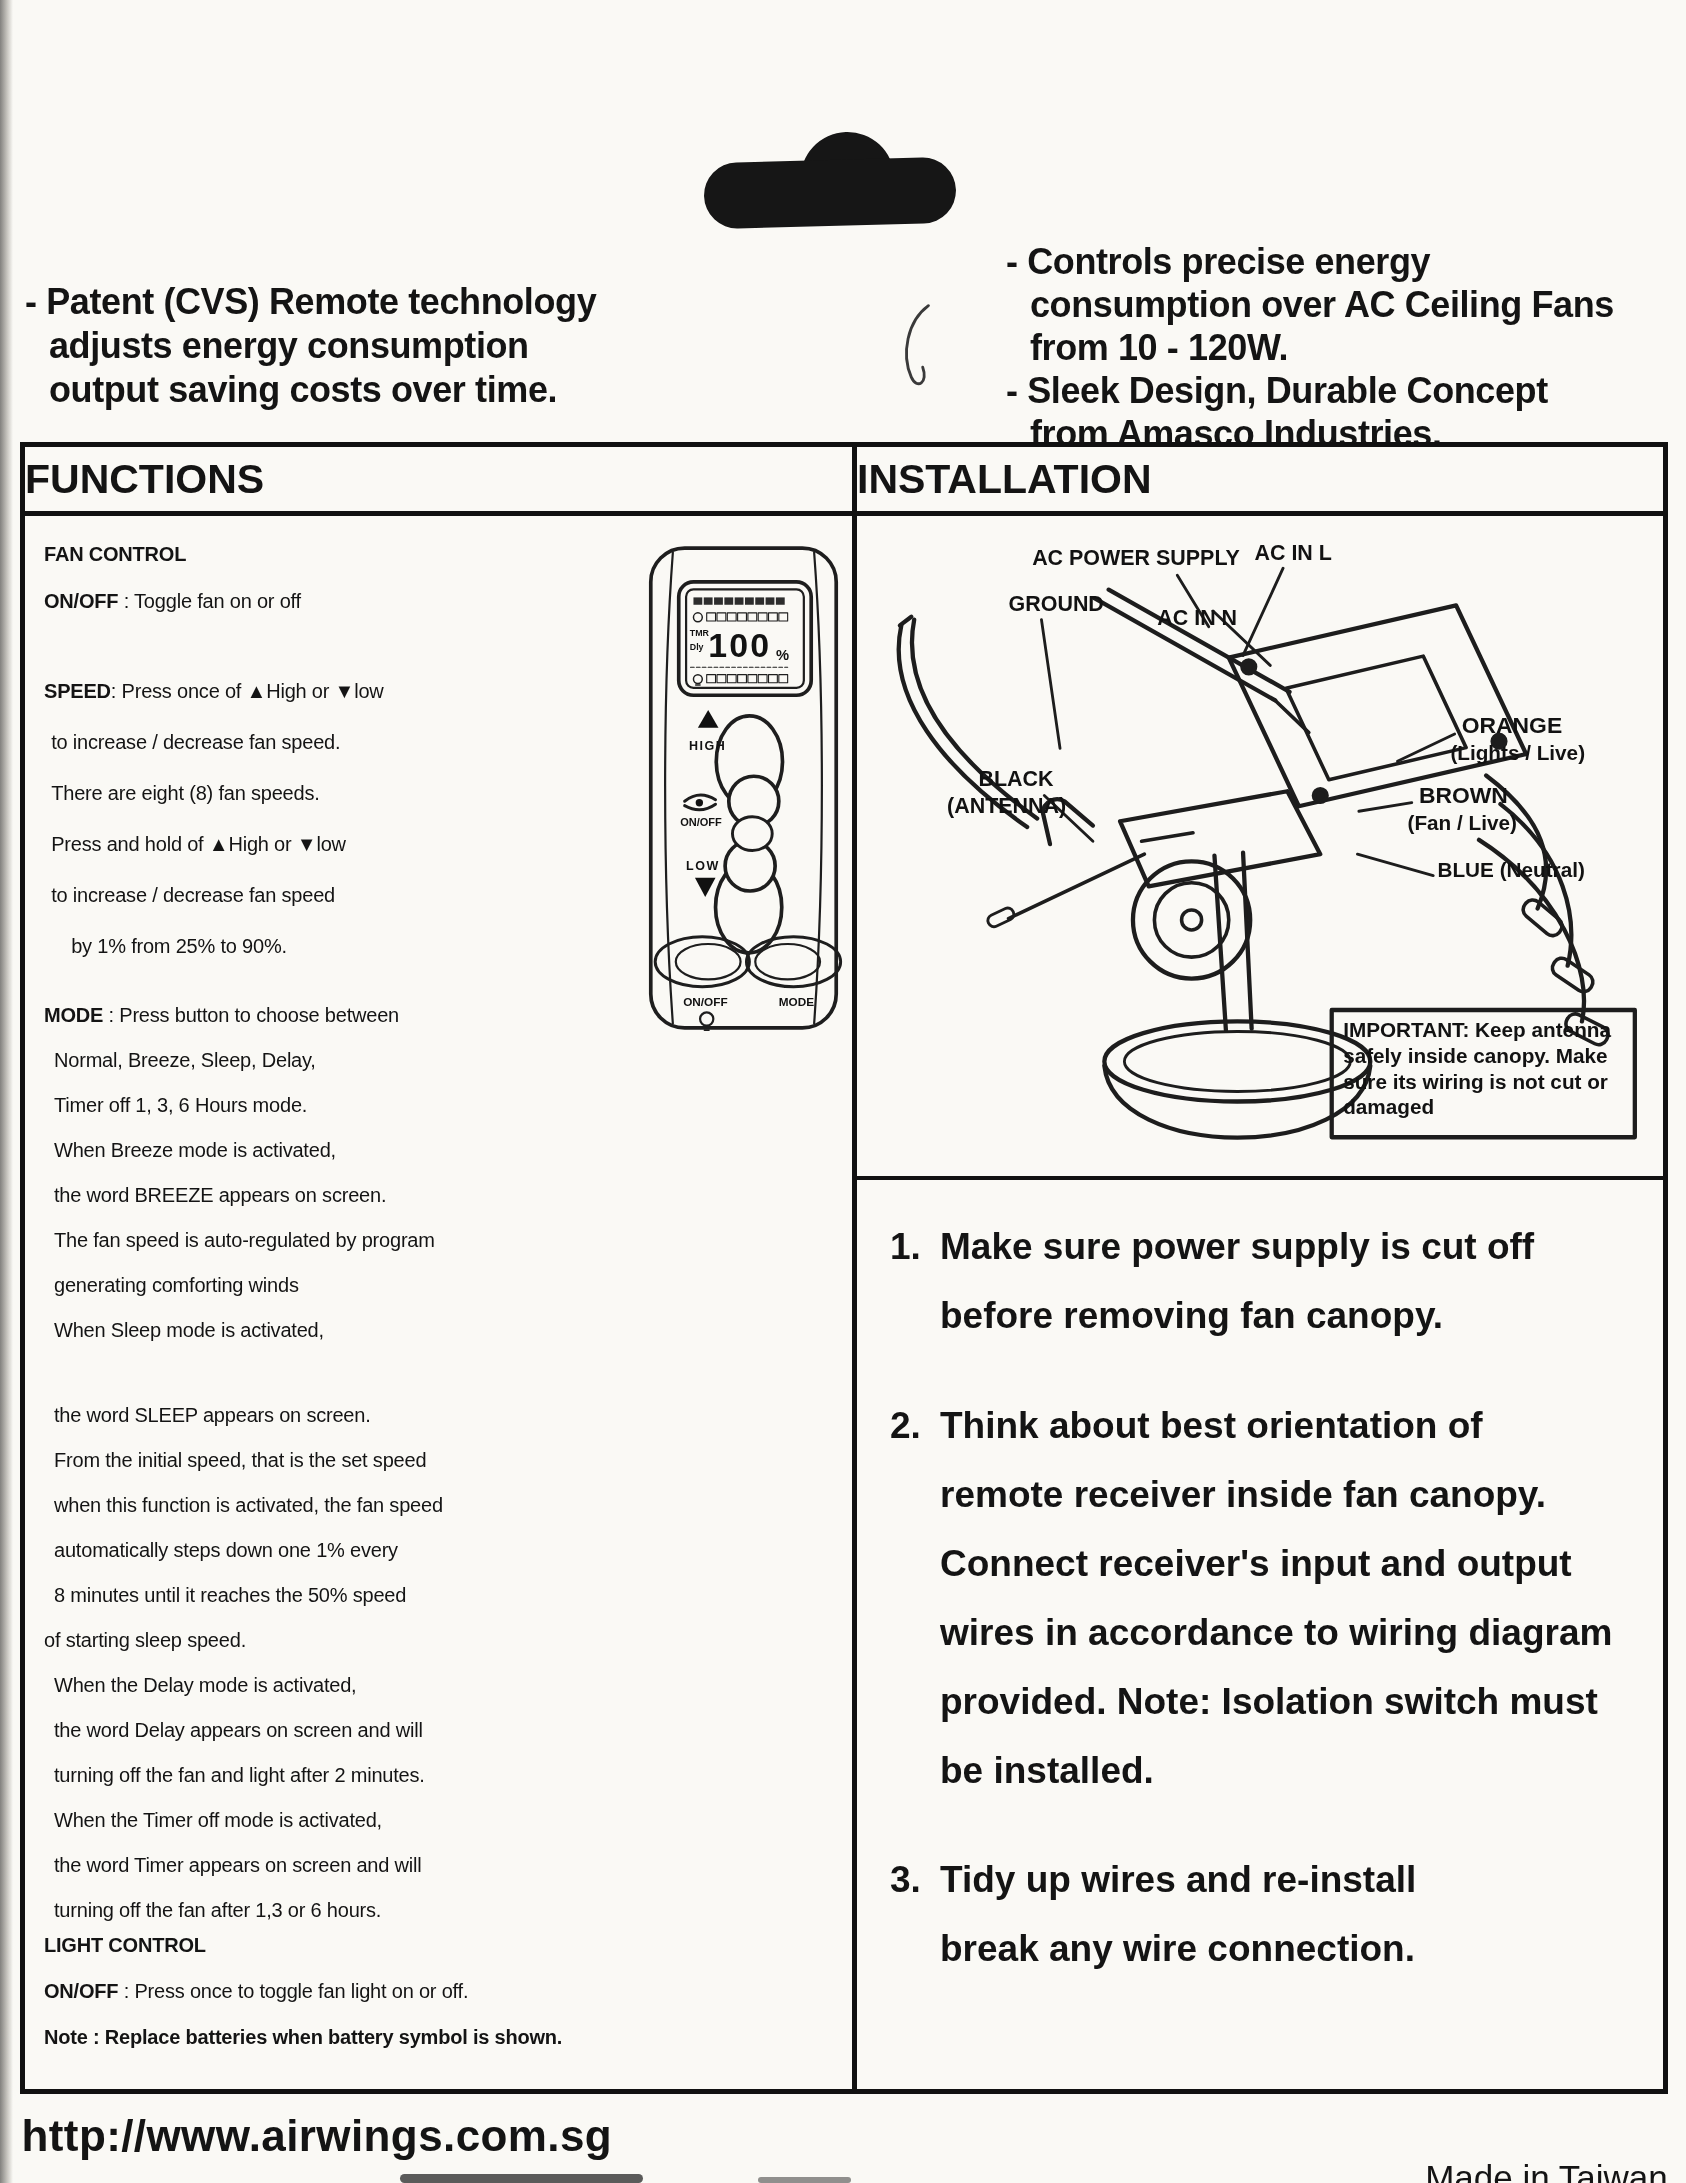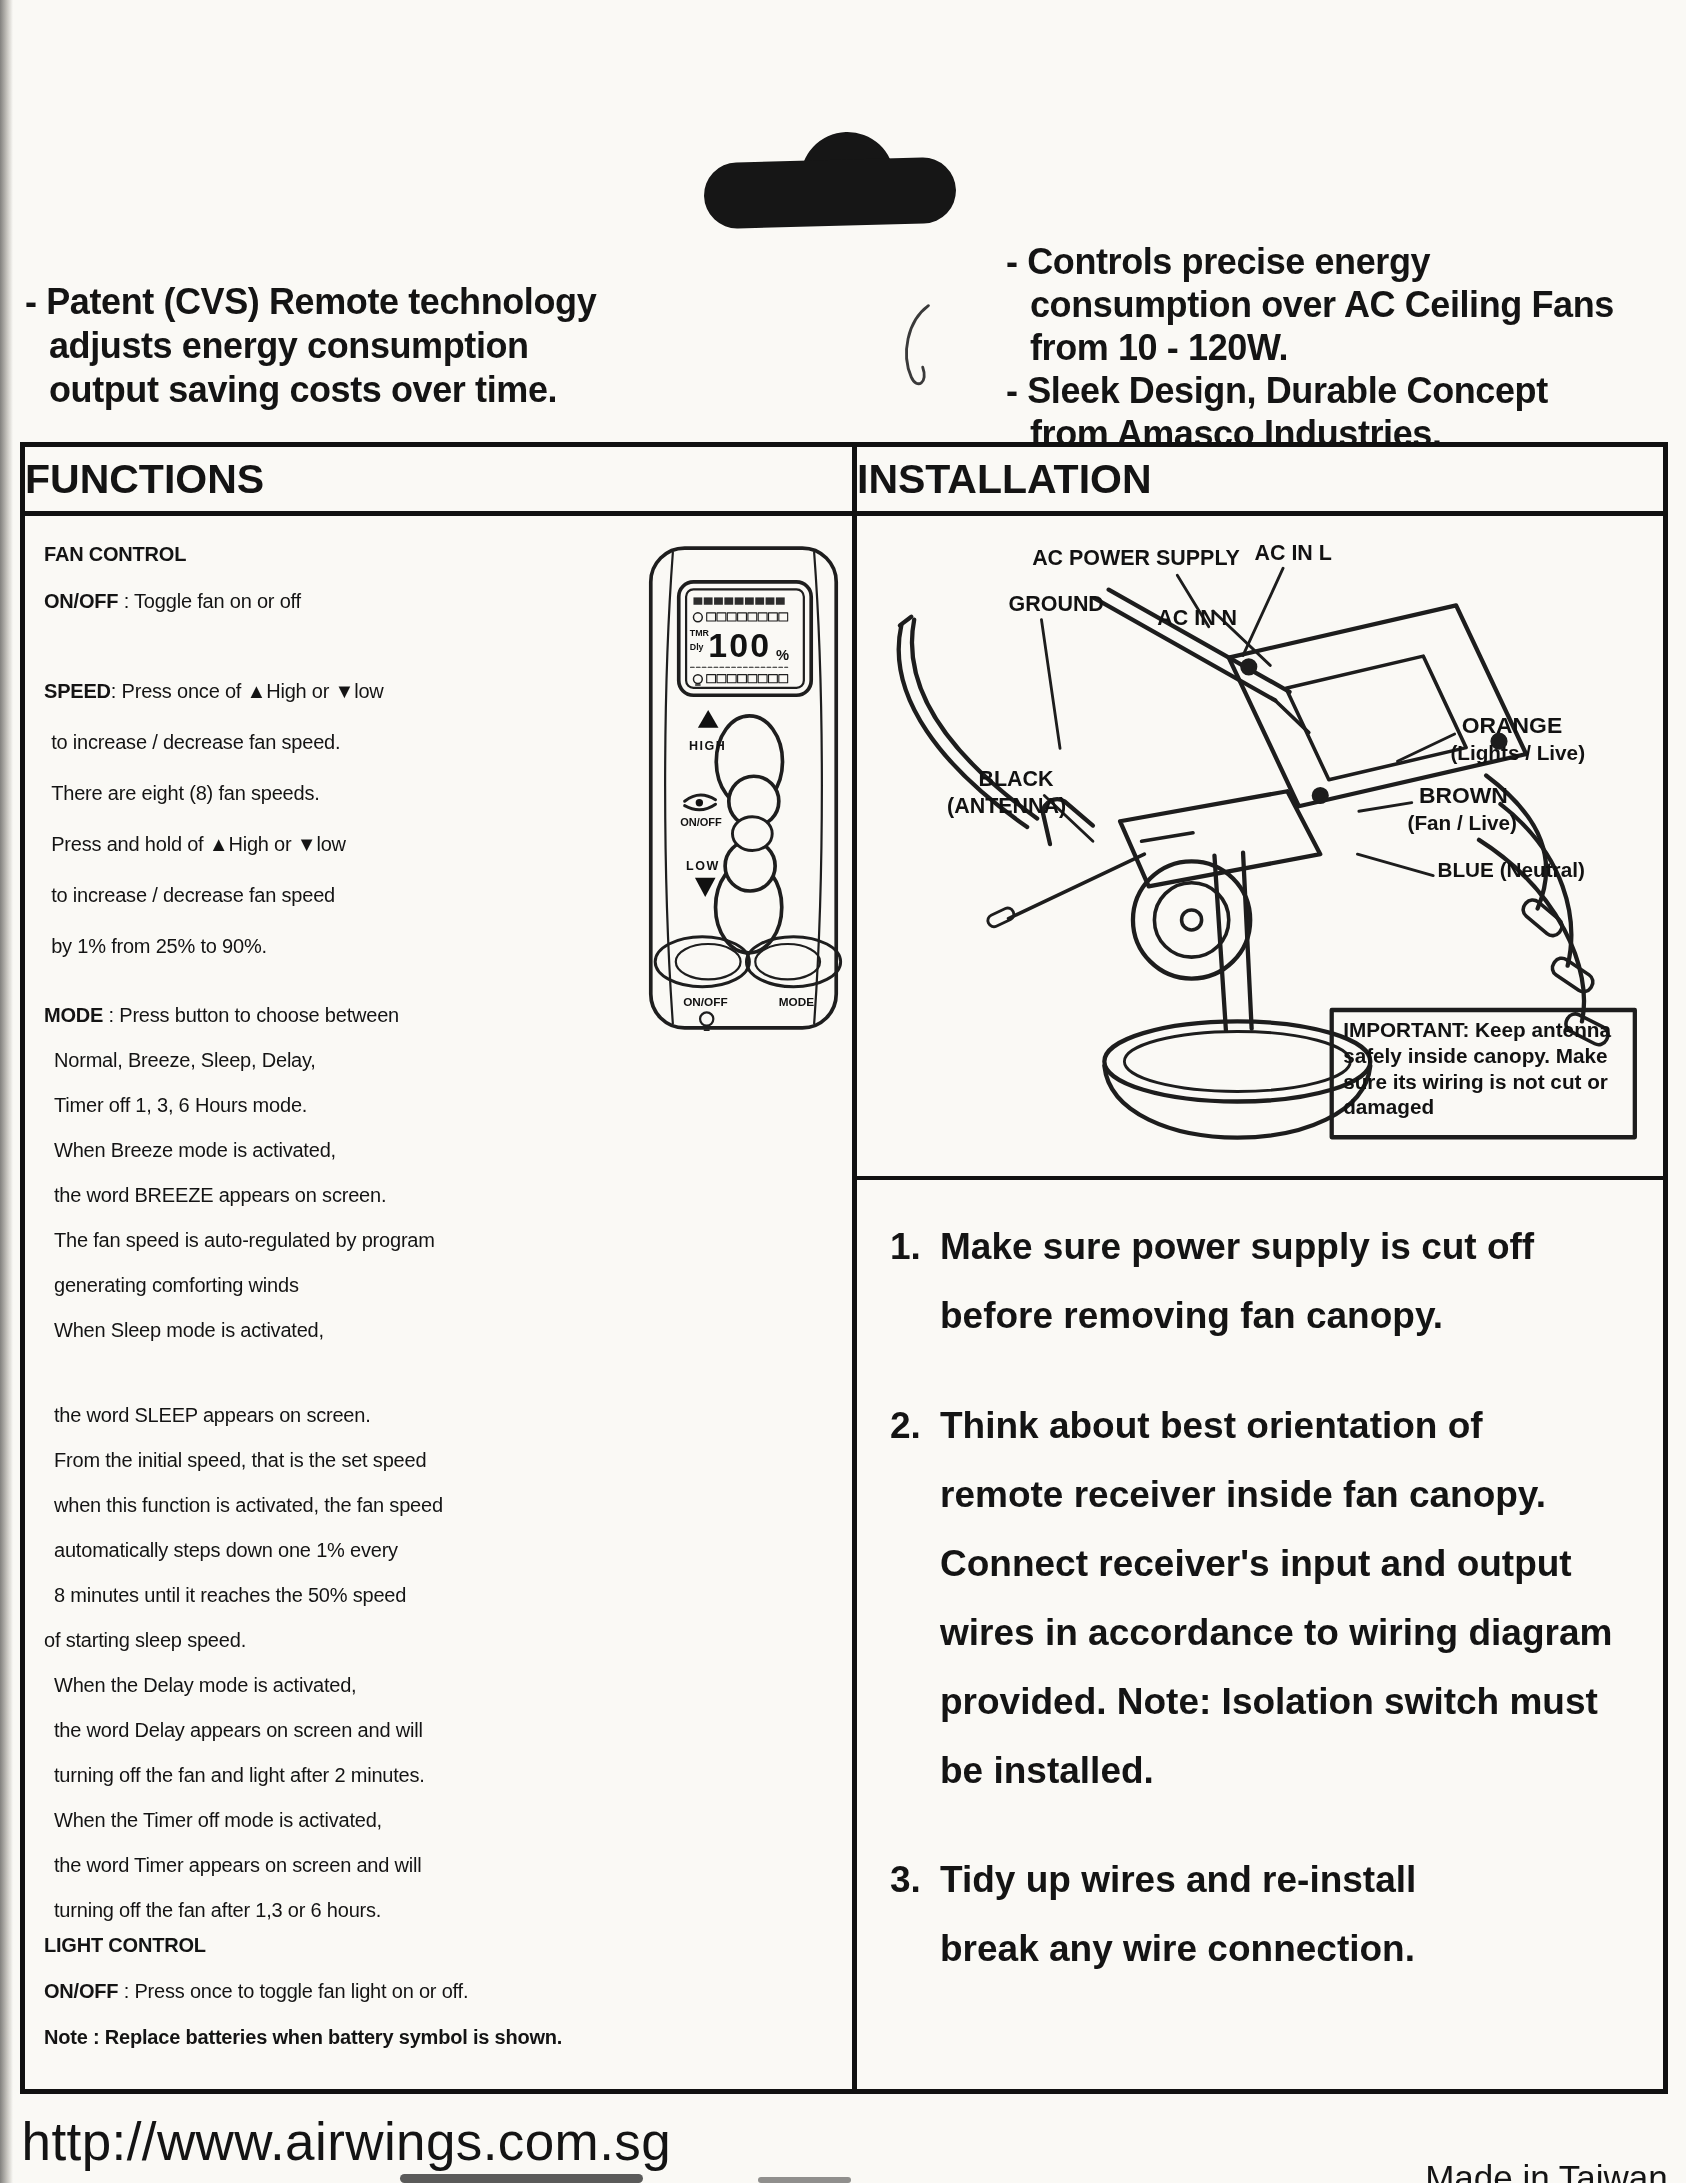--- a/index.html
+++ b/index.html
@@ -21,21 +21,21 @@
   .col-header{font-size:41px;font-weight:700;text-align:left;line-height:60px;white-space:nowrap;}
   
   .tblock{white-space:nowrap;}
   .tblock .ln{font-size:20px;letter-spacing:-0.2px;}
   .b{font-weight:700;}
   
   .step{white-space:nowrap;font-size:37px;font-weight:700;line-height:69px;}
   .step .snum{display:inline-block;width:50px;}
   .step .cont{padding-left:50px;}
   
-  .footer-url{font-size:53px;font-weight:400;letter-spacing:0.4px;white-space:nowrap;}
+  .footer-url{font-size:44px;font-weight:700;letter-spacing:0.4px;white-space:nowrap;}
   .footer-origin{font-size:35px;font-weight:400;white-space:nowrap;margin-top:40px;}
   .smudge{background:#262626;border-radius:5.7px;}
   svg text{font-family:"Liberation Sans","DejaVu Sans",sans-serif;fill:#121212;}
 </style>
 </head>
 <body>
 
 <div class="page">
 
   <div class="abs edge-shadow"></div>
@@ -72,21 +72,21 @@
     <div class="ln b">FAN CONTROL</div>
     <div class="ln"><b>ON/OFF</b><span> : Toggle fan on or off</span></div>
   </div>
 
   <div class="abs tblock" style="left:44px;top:666px;line-height:51px;">
     <div class="ln"><b>SPEED</b><span>: Press once of ▲High or ▼low</span></div>
     <div class="ln" style="padding-left:7.2px;">to increase / decrease fan speed.</div>
     <div class="ln" style="padding-left:7.2px;">There are eight (8) fan speeds.</div>
     <div class="ln" style="padding-left:7.2px;">Press and hold of ▲High or ▼low</div>
     <div class="ln" style="padding-left:7.2px;">to increase / decrease fan speed</div>
-    <div class="ln" style="padding-left:7.2px;">by 1% from 25% to 90%.</div>
+    <div class="ln" style="padding-left:7.2px;margin-left:20px;">by 1% from 25% to 90%.</div>
   </div>
 
   <div class="abs tblock" style="left:44px;top:993px;line-height:45px;">
     <div class="ln"><b>MODE</b><span> : Press button to choose between</span></div>
     <div class="ln" style="padding-left:10px;">Normal, Breeze, Sleep, Delay,</div>
     <div class="ln" style="padding-left:10px;">Timer off 1, 3, 6 Hours mode.</div>
     <div class="ln" style="padding-left:10px;">When Breeze mode is activated,</div>
     <div class="ln" style="padding-left:10px;">the word BREEZE appears on screen.</div>
     <div class="ln" style="padding-left:10px;">The fan speed is auto-regulated by program</div>
     <div class="ln" style="padding-left:10px;">generating comforting winds</div>

